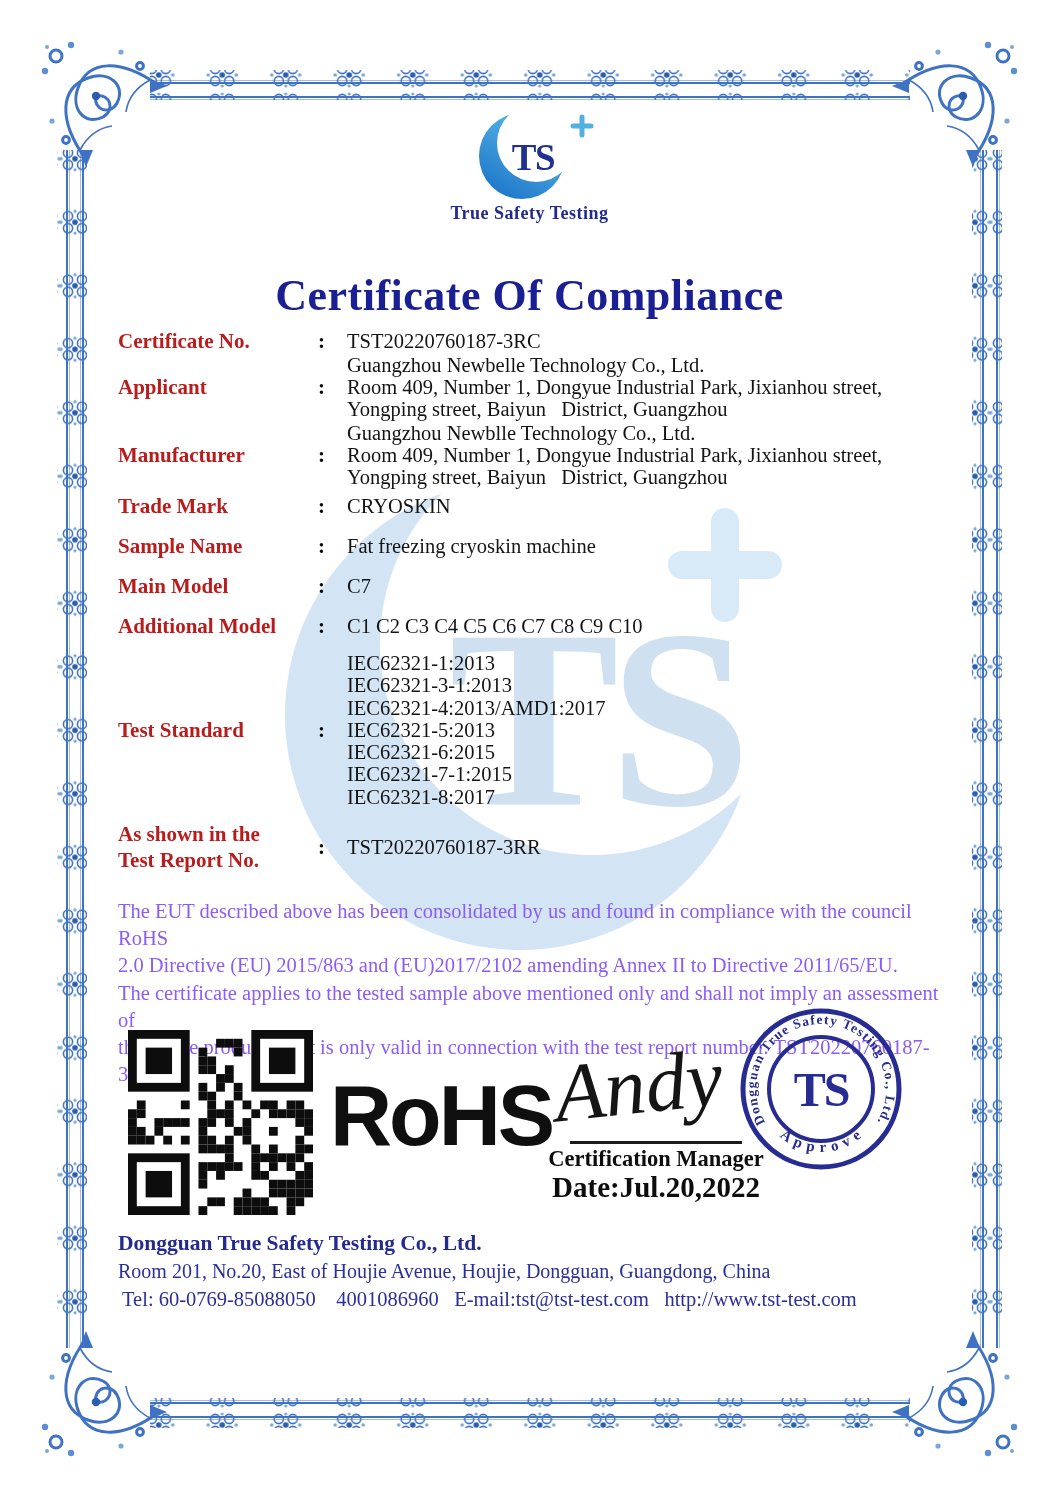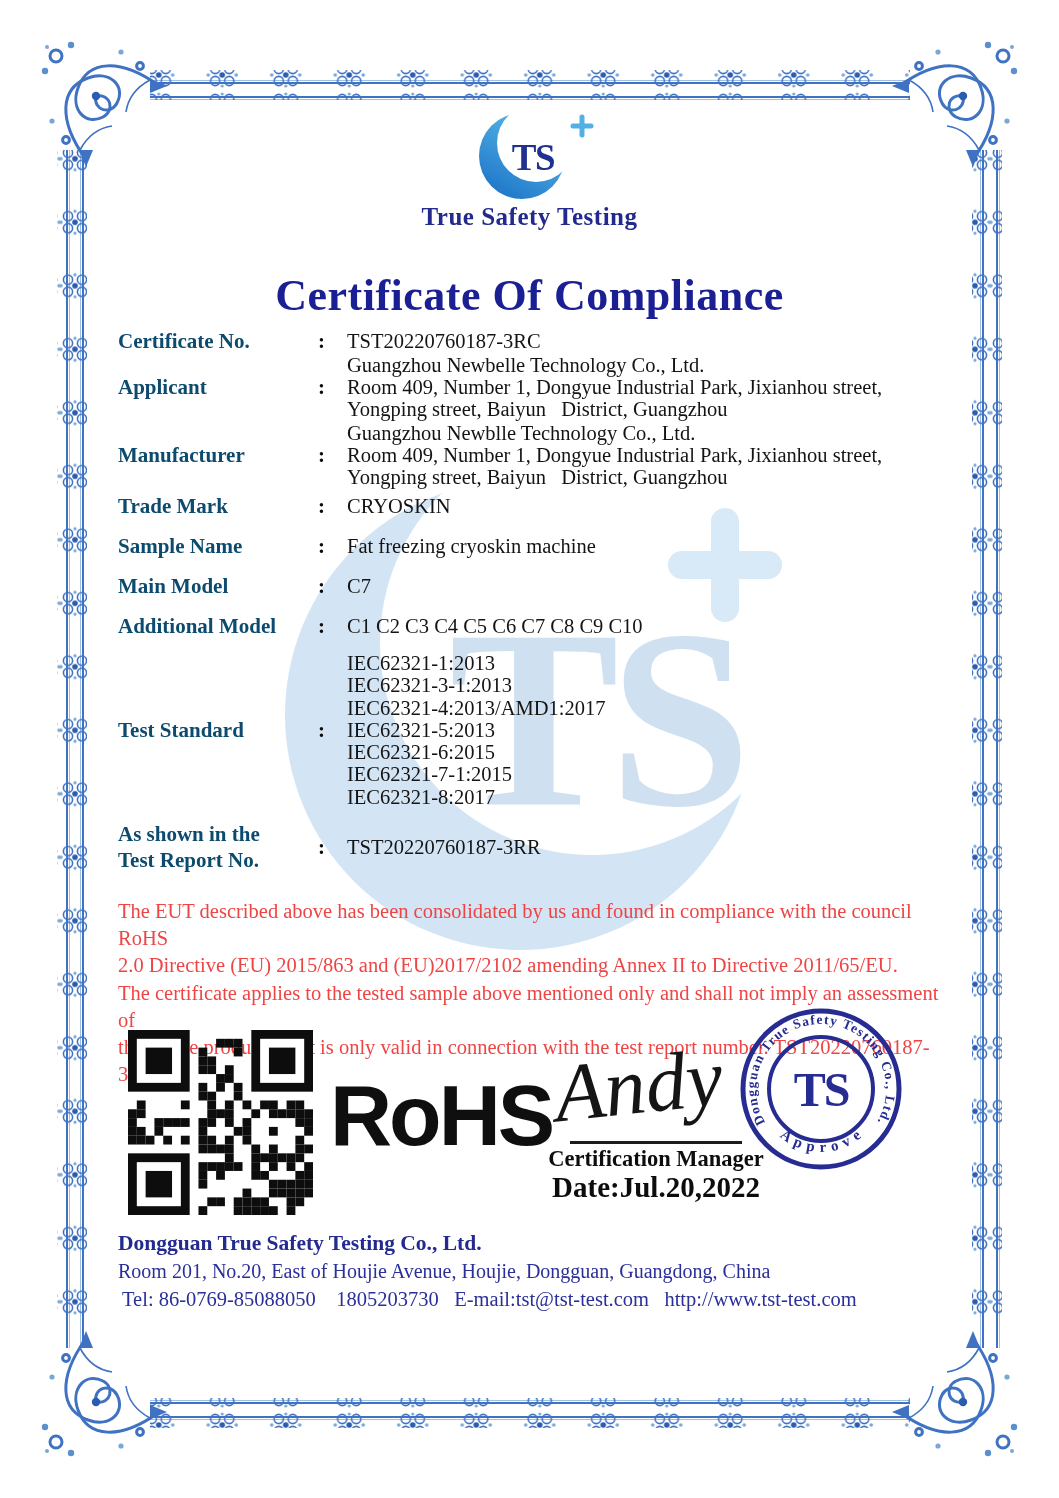--- a/index.html
+++ b/index.html
@@ -6,38 +6,38 @@
   .page{
     position:relative;width:1059px;height:1498px;margin:0 auto;
     background:#ffffff;overflow:hidden;
     font-family:"Liberation Serif", serif;color:#141414;
   }
   svg text{font-family:"Liberation Serif", serif;}
   .abs{position:absolute;}
   
   .brand-name{
     position:absolute;top:203px;left:0;width:1059px;text-align:center;
-    font-size:25px;font-weight:bold;color:#232a8e;letter-spacing:.5px;
+    font-size:18px;font-weight:bold;color:#232a8e;letter-spacing:.5px;
   }
   .title{
     position:absolute;top:270px;left:0;width:1059px;text-align:center;
     font-size:44px;font-weight:bold;color:#1b1f94;letter-spacing:.5px;
   }
   
   .row{position:absolute;left:118px;width:824px;display:flex;align-items:center;}
   .row .lbl{
-    width:200px;flex:0 0 200px;font-weight:bold;font-size:21px;color:#0c4a6e;
+    width:200px;flex:0 0 200px;font-weight:bold;font-size:21px;color:#b91c1c;
     line-height:26px;white-space:pre-line;
   }
   .row .col{width:29px;flex:0 0 29px;font-weight:bold;font-size:21px;color:#0d0d0d;}
   .row .val{flex:1;}
   .val-line{font-size:20.5px;line-height:22.3px;color:#141414;white-space:pre-wrap;}
   
   .statement{position:absolute;left:118px;top:898px;width:832px;}
-  .statement div{font-size:20.5px;line-height:27.2px;color:#ef4444;white-space:pre-wrap;}
+  .statement div{font-size:20.5px;line-height:27.2px;color:#8b5cf6;white-space:pre-wrap;}
   
   .rohs{
     position:absolute;left:330px;top:1066px;
     font-family:"Liberation Sans", sans-serif;font-weight:bold;
     font-size:86px;letter-spacing:-3px;color:#0f0f0f;
   }
   .sig-line{position:absolute;left:570px;top:1141px;width:172px;height:3px;background:#1c1c1c;}
   .sig-role{
     position:absolute;left:548px;top:1146px;width:216px;text-align:center;
     font-size:22.5px;font-weight:bold;color:#0d0d0d;
@@ -393,15 +393,15 @@
       <textPath href="#stamp-top-arc" startOffset="50%" text-anchor="middle">Dongguan True Safety Testing Co., Ltd.</textPath>
     </text>
     <text font-size="15" font-weight="bold" fill="#272c92" letter-spacing="1">
       <textPath href="#stamp-bottom-arc" startOffset="50%" text-anchor="middle">A p p r o v e</textPath>
     </text>
     <text x="85" y="102" text-anchor="middle" font-family="DejaVu Sans, sans-serif" font-weight="bold" font-size="48" letter-spacing="-2" fill="#272c92">TS</text>
   </svg>
 
   <div class="footer-company" style="z-index:2;">Dongguan True Safety Testing Co., Ltd.</div>
   <div class="footer-address" style="z-index:2;text-align:right;">Room 201, No.20, East of Houjie Avenue, Houjie, Dongguan, Guangdong, China</div>
-  <div class="footer-contact" style="z-index:2;">Tel: 86-0769-85088050    1805203730   E-mail:tst@tst-test.com   http://www.tst-test.com</div>
+  <div class="footer-contact" style="z-index:2;">Tel: 60-0769-85088050    4001086960   E-mail:tst@tst-test.com   http://www.tst-test.com</div>
 
 </div>
 
 </body></html>

